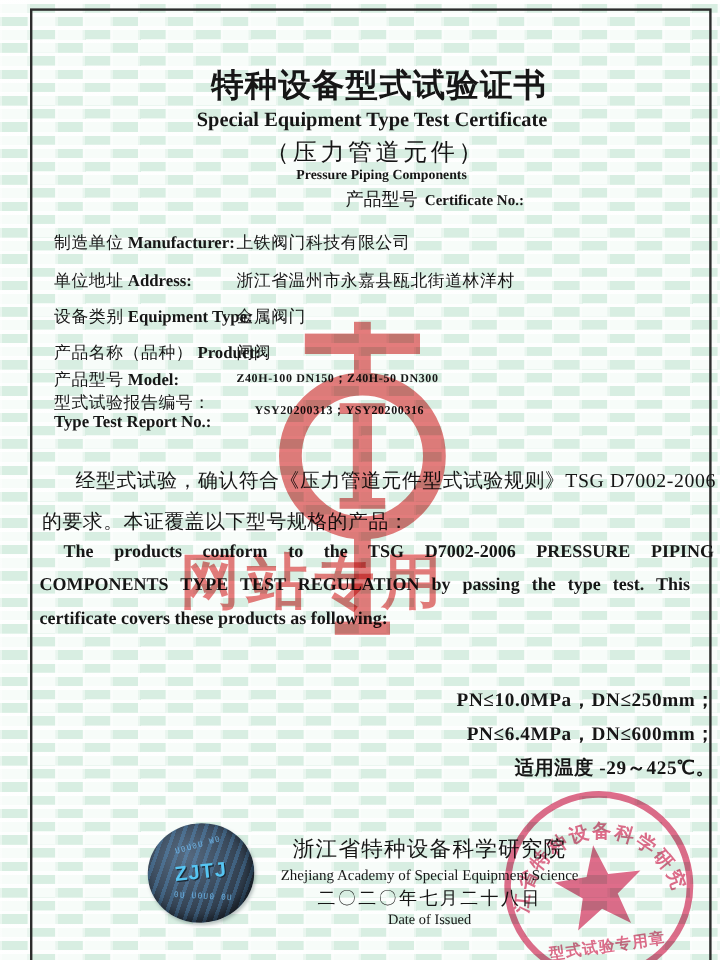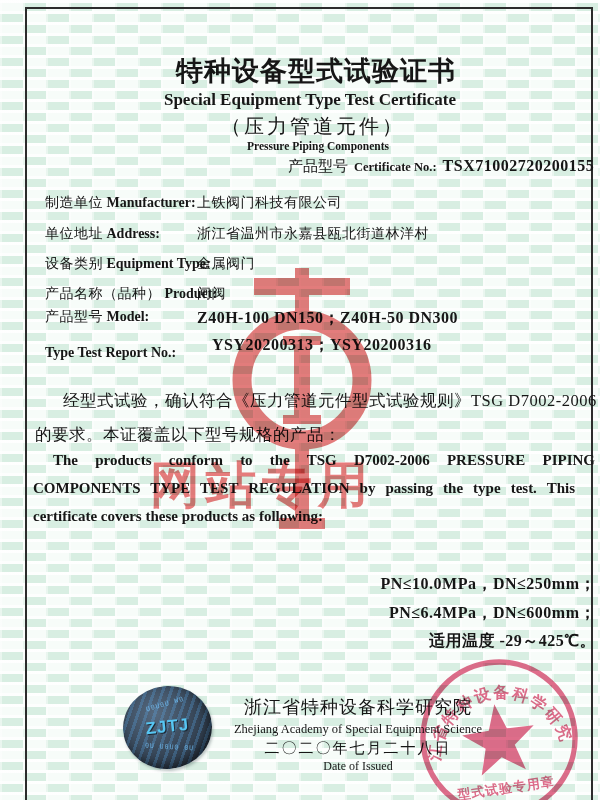--- a/index.html
+++ b/index.html
@@ -24,21 +24,21 @@
   .cat-en{top:140px; font-size:11.5px; font-weight:bold; transform:translateX(18px);}
   .certno{top:157px; left:288px; display:flex; align-items:baseline; gap:6px; white-space:nowrap;}
   .certno .zh{font-size:15px;}
   .certno .en{font-size:12.5px; font-weight:bold;}
   .certno .no{font-size:16px; font-weight:bold; letter-spacing:.5px;}
   
   .frow{left:45px; white-space:nowrap; font-size:14px;}
   .frow .lzh{letter-spacing:.5px;}
   .frow .len{font-weight:bold;}
   .fval{left:197px; white-space:nowrap; font-size:14px; letter-spacing:.5px;}
-  .fval.b{font-weight:bold; font-size:16px;}
+  .fval.b{font-weight:bold; font-size:10px;}
   .r1{top:194px;} .r2{top:225px;text-align:center;} .r3{top:255px;} .r4{top:285px;} .r5{top:308px;}
   .r6a{top:327px;} .r6b{top:345px; font-weight:bold;} .r6v{top:335px; left:212px;}
   
   .zh-line{left:35px; width:545px; font-size:16.5px; letter-spacing:.5px; white-space:nowrap;}
   .zl1{top:390px; padding-left:28px;}
   .zl2{top:424px;}
   .en-line{left:33px; width:542px; font-size:15px; font-weight:bold;
     font-family:"Liberation Serif", serif; text-align:justify; text-align-last:justify;}
   .el1{top:452px;margin-left:20px;} .el2{top:480px;} .el3{top:508px; text-align-last:left;}
   
@@ -81,21 +81,20 @@
   <div class="border-frame"></div>
 
   <div class="abs ctr title-zh">特种设备型式试验证书</div>
   <div class="abs ctr title-en">Special Equipment Type Test Certificate</div>
   <div class="abs ctr cat-zh">（压力管道元件）</div>
   <div class="abs ctr cat-en">Pressure Piping Components</div>
 
   <div class="abs certno">
     <span class="zh">产品型号</span>
     <span class="en">Certificate No.:</span>
-    <span class="no">TSX71002720200155</span>
   </div>
 
   <div class="abs frow r1">
     <span class="lzh">制造单位</span>
     <span class="len">Manufacturer:</span>
   </div>
   <div class="abs fval r1">上铁阀门科技有限公司</div>
 
   <div class="abs frow r2">
     <span class="lzh">单位地址</span>
@@ -114,20 +113,23 @@
     <span class="len">Product:</span>
   </div>
   <div class="abs fval r4">闸阀</div>
 
   <div class="abs frow r5">
     <span class="lzh">产品型号</span>
     <span class="len">Model:</span>
   </div>
   <div class="abs fval b r5">Z40H-100 DN150；Z40H-50 DN300</div>
 
+  <div class="abs frow r6a">
+    <span class="lzh">型式试验报告编号：</span>
+  </div>
   <div class="abs frow r6b">
     <span class="len">Type Test Report No.:</span>
   </div>
   <div class="abs fval b r6v">YSY20200313；YSY20200316</div>
 
   <div class="abs zh-line zl1">经型式试验，确认符合《压力管道元件型式试验规则》TSG D7002-2006</div>
   <div class="abs zh-line zl2">的要求。本证覆盖以下型号规格的产品：</div>
   <div class="abs en-line el1">The products conform to the TSG D7002-2006 PRESSURE PIPING</div>
   <div class="abs en-line el2">COMPONENTS TYPE TEST REGULATION by passing the type test. This</div>
   <div class="abs en-line el3">certificate covers these products as following:</div>

